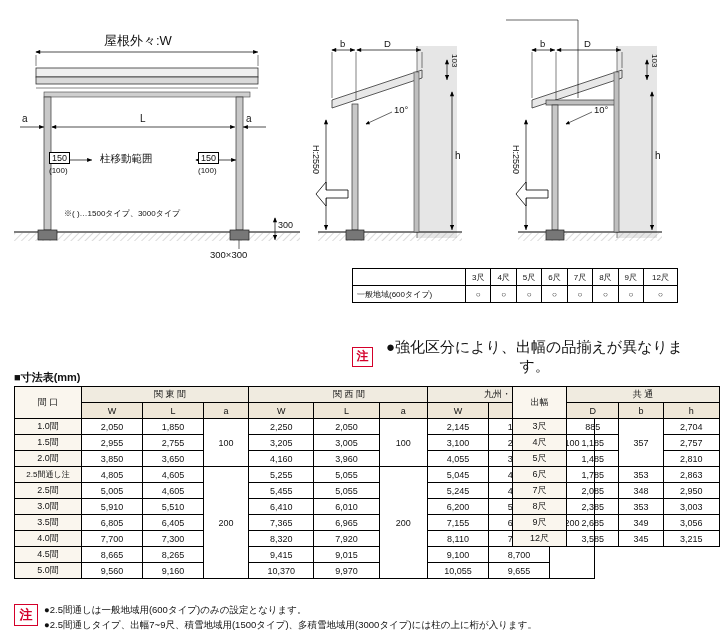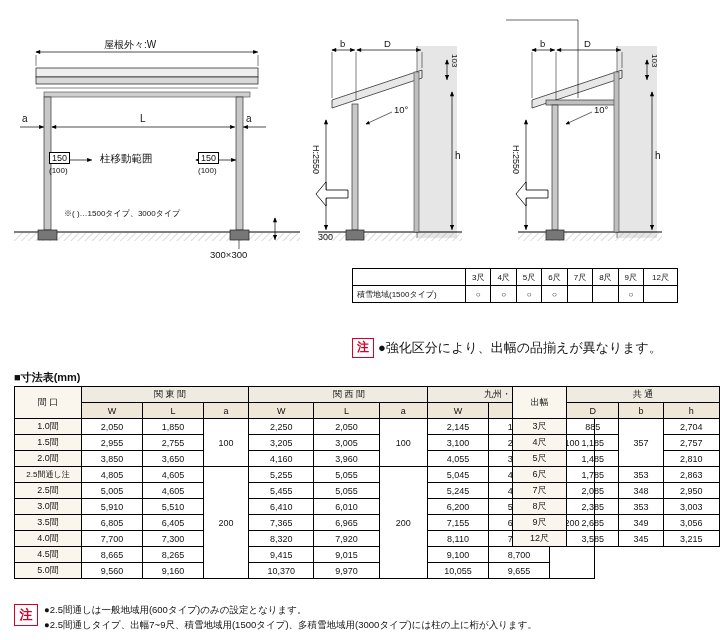--- a/index.html
+++ b/index.html
@@ -150,32 +150,32 @@
       <line x1="647" y1="60" x2="647" y2="80" stroke="#000" stroke-width="0.7" marker-start="url(#arS)" marker-end="url(#ar)"></line>
       <line x1="566" y1="124" x2="592" y2="112" stroke="#000" stroke-width="0.6" marker-start="url(#arS)"></line>
       <line x1="526" y1="120" x2="526" y2="230" stroke="#000" stroke-width="0.7" marker-start="url(#arS)" marker-end="url(#ar)"></line>
       <line x1="652" y1="92" x2="652" y2="230" stroke="#000" stroke-width="0.7" marker-start="url(#arS)" marker-end="url(#ar)"></line>
       <path d="M526,190 l0,-8 l-10,12 l10,12 l0,-8 l22,0 l0,-8 z" fill="#fff" stroke="#000" stroke-width="0.8"></path>
 
       <polyline points="578,98 578,20 506,20" fill="none" stroke="#000" stroke-width="0.6"></polyline>
     </g>
   </svg>
 
-  <div class="abs" style="left:104px;top:38px;font-size:10px;text-align:center;">屋根外々:W</div>
+  <div class="abs" style="left:104px;top:32px;font-size:13px;text-align:center;">屋根外々:W</div>
   <div class="abs" style="left:140px;top:113px;font-size:10px;">L</div>
   <div class="abs" style="left:22px;top:113px;font-size:10px;">a</div>
   <div class="abs" style="left:246px;top:113px;font-size:10px;">a</div>
 
   <div class="abs" style="left:49px;top:152px;border:1px solid #000;padding:0 2px;font-size:9px;background:#fff;">150</div>
   <div class="abs" style="left:49px;top:166px;font-size:8px;">(100)</div>
   <div class="abs" style="left:198px;top:152px;border:1px solid #000;padding:0 2px;font-size:9px;background:#fff;">150</div>
   <div class="abs" style="left:198px;top:166px;font-size:8px;">(100)</div>
   <div class="abs" style="left:100px;top:152px;font-size:10.5px;">柱移動範囲</div>
   <div class="abs" style="left:64px;top:208px;font-size:8px;">※(  )…1500タイプ、3000タイプ</div>
-  <div class="abs" style="left:278px;top:232px;font-size:9px;margin-left:40px;">300</div>
+  <div class="abs" style="left:278px;top:220px;font-size:9px;">300</div>
   <div class="abs" style="left:210px;top:249px;font-size:9.5px;">300×300</div>
 
   <div class="abs" style="left:340px;top:38px;font-size:9.5px;">b</div>
   <div class="abs" style="left:384px;top:38px;font-size:9.5px;">D</div>
   <div class="abs" style="left:450px;top:54px;font-size:8px;writing-mode:vertical-rl;">103</div>
   <div class="abs" style="left:394px;top:104px;font-size:9.5px;">10°</div>
   <div class="abs" style="left:311px;top:145px;font-size:9px;writing-mode:vertical-rl;">H:2550</div>
   <div class="abs" style="left:455px;top:150px;font-size:10px;">h</div>
 
   <div class="abs" style="left:540px;top:38px;font-size:9.5px;">b</div>
@@ -197,37 +197,37 @@
         <th>5尺</th>
         <th>6尺</th>
         <th>7尺</th>
         <th>8尺</th>
         <th>9尺</th>
         <th>12尺</th>
       </tr>
     </thead>
     <tbody>
       <tr>
-        <td class="rowhdr">積雪地域(1500タイプ)</td>
-        <td>○</td>
-        <td>○</td>
-        <td>○</td>
-        <td>○</td>
-        <td></td>
-        <td></td>
-        <td>○</td>
-        <td></td>
+        <td class="rowhdr">一般地域(600タイプ)</td>
+        <td>○</td>
+        <td>○</td>
+        <td>○</td>
+        <td>○</td>
+        <td>○</td>
+        <td>○</td>
+        <td>○</td>
+        <td>○</td>
       </tr>
     </tbody>
   </table>
 </div>
 
 <div id="availnote">
   <span class="chu">注</span>
-  <span style="font-size:13px;">●強化区分により、出幅の品揃えが異なります。</span>
+  <span style="font-size:15px;text-align:center;">●強化区分により、出幅の品揃えが異なります。</span>
 </div>
 
 <div id="dimtitle">■寸法表(mm)</div>
 
 <div id="dimwrap">
   <table>
     <thead>
       <tr>
         <th class="hdr leftcol" rowspan="2" style="width:62px;">間 口</th>
         <th class="hdr" colspan="3" style="width:152px;padding-left:12px;">関 東 間</th>

